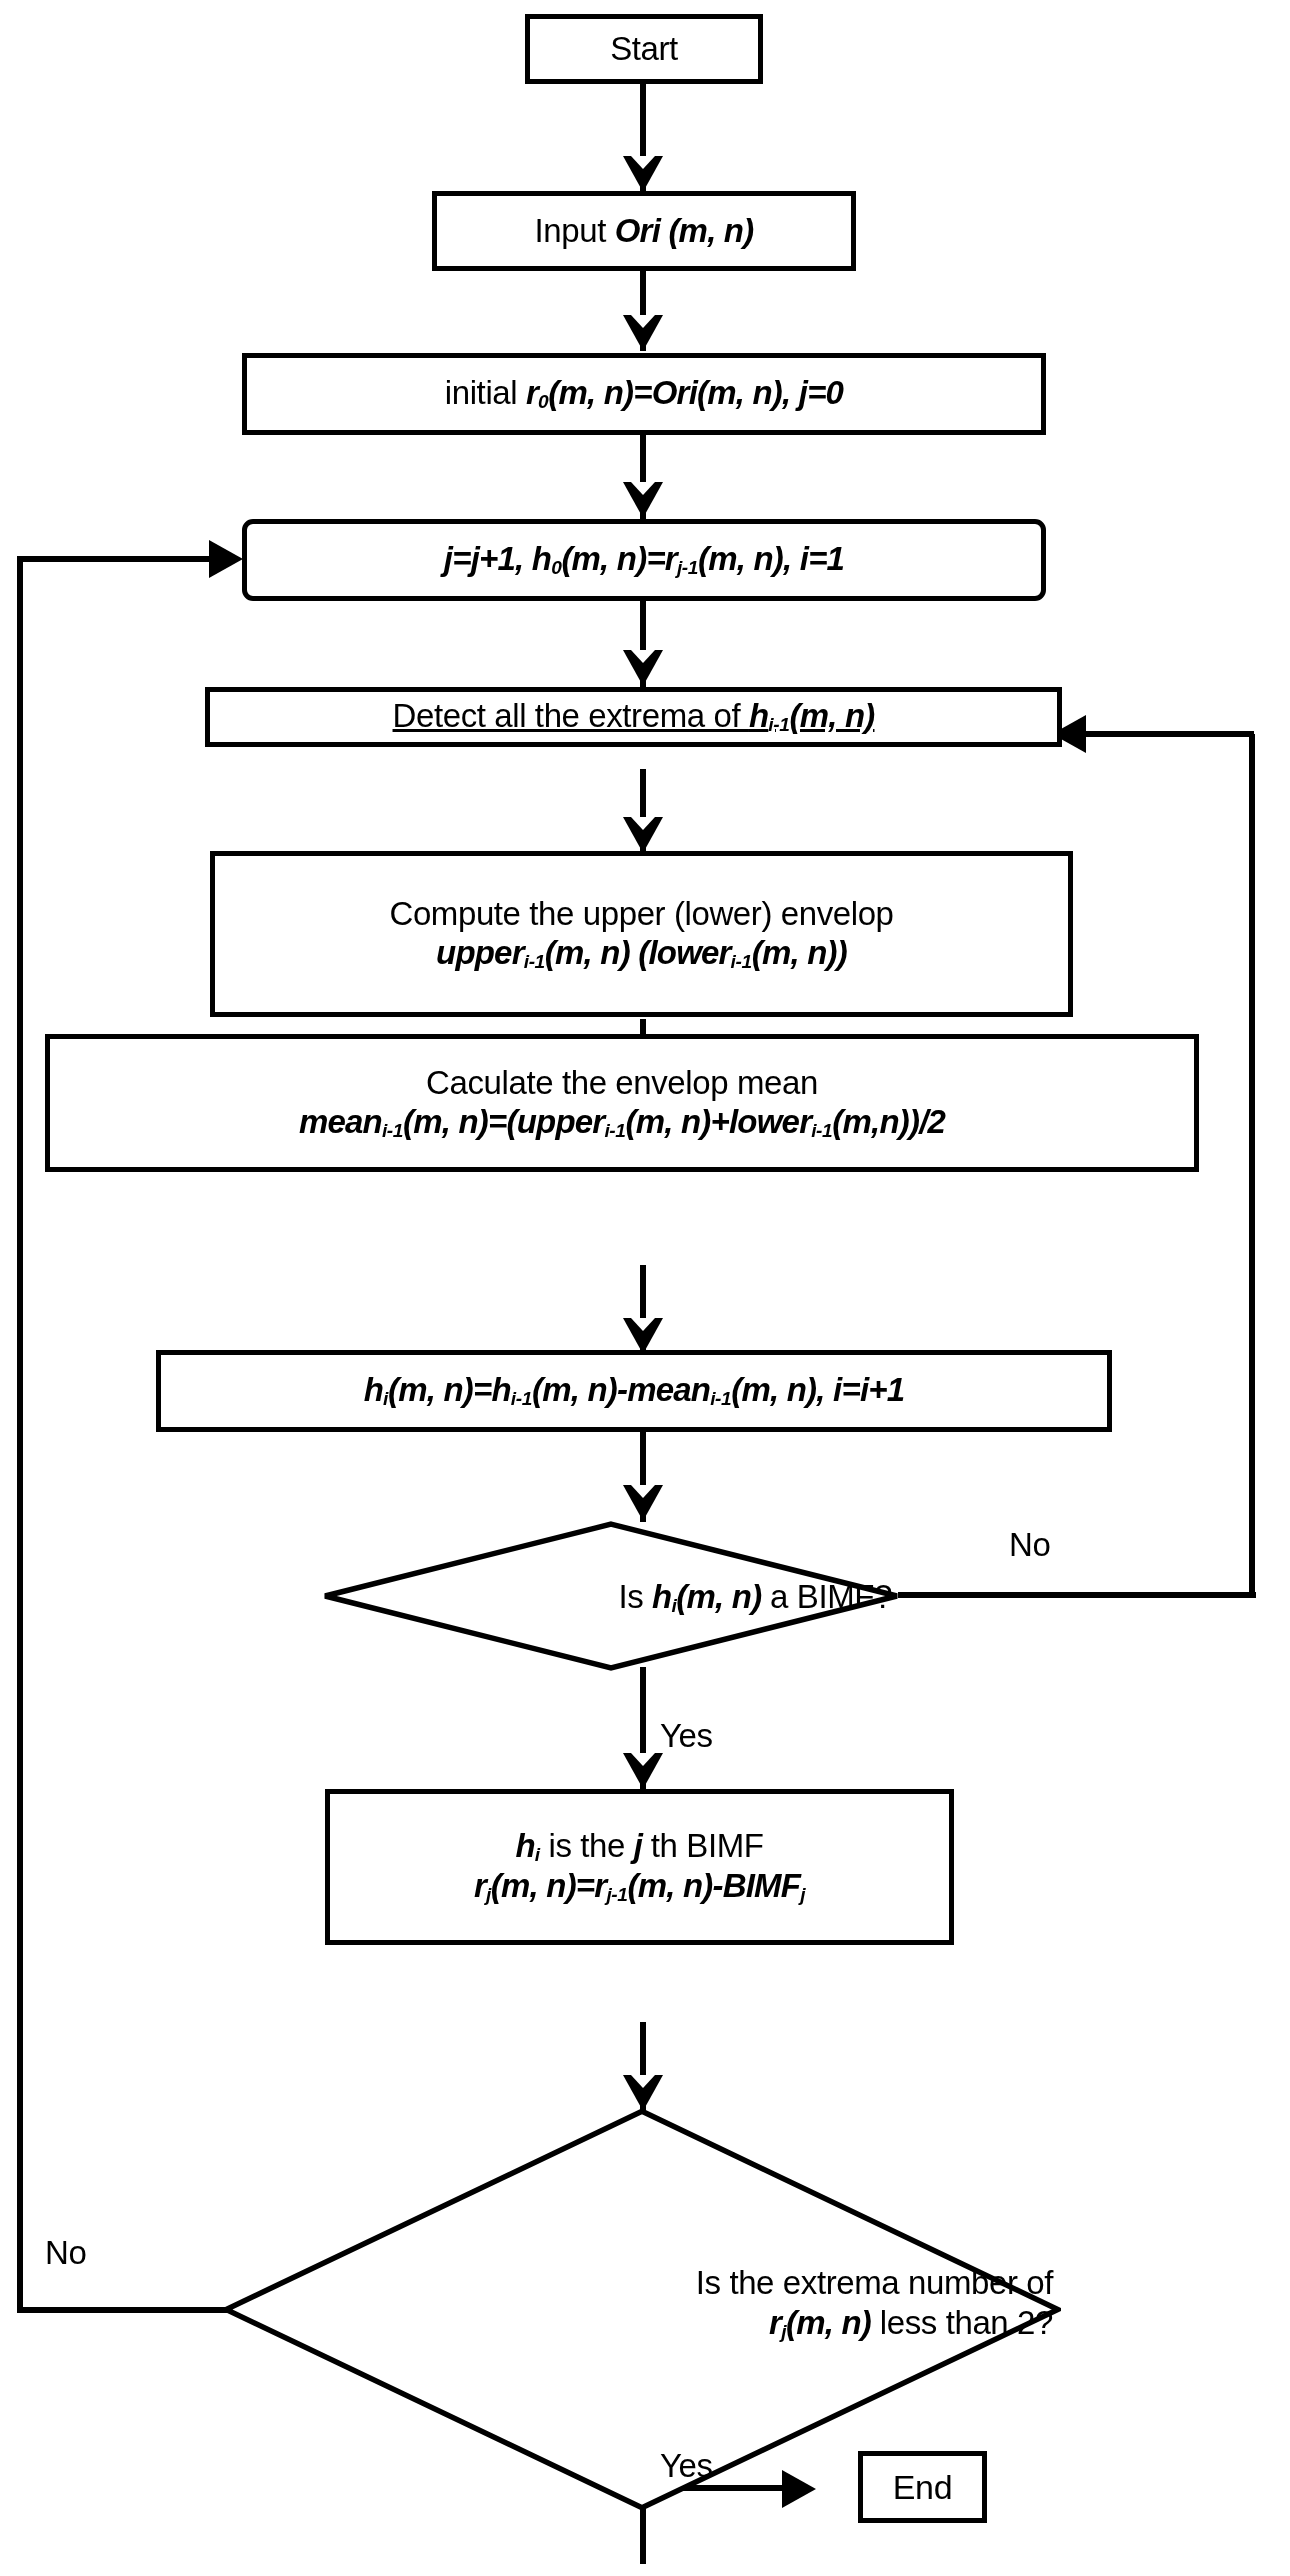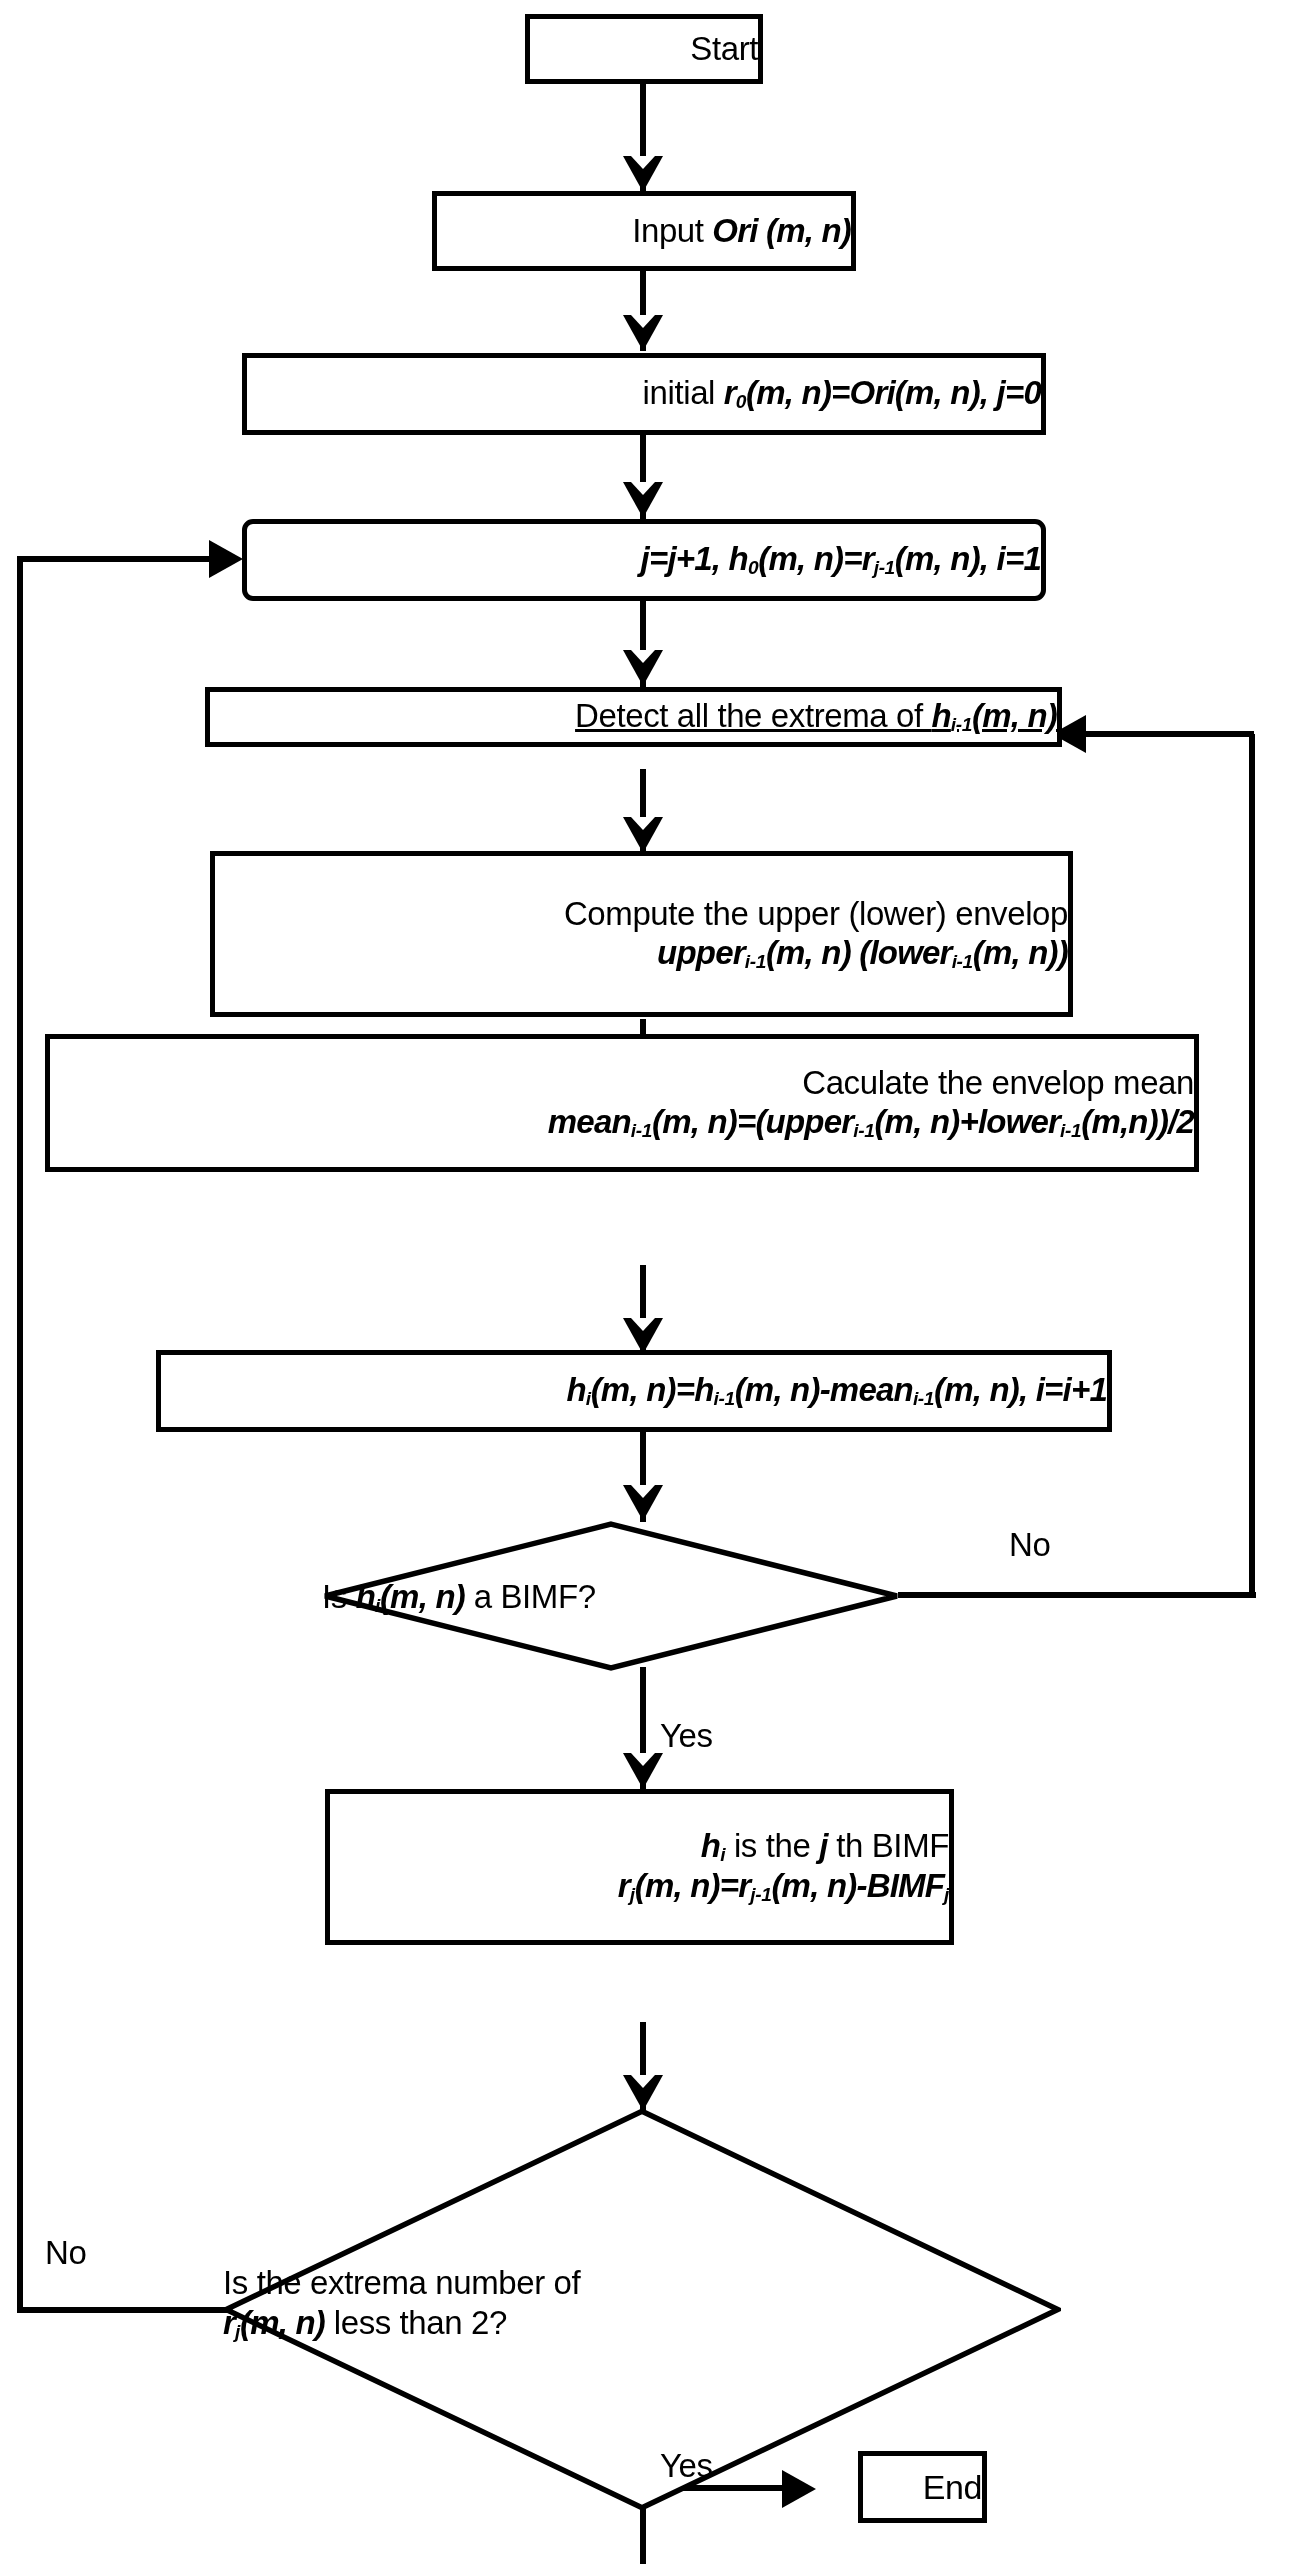--- a/index.html
+++ b/index.html
@@ -25,24 +25,23 @@
     display: flex;
     align-items: center;
     justify-content: center;
     text-align: center;
     line-height: 1.18;
     z-index: 4;
   }
   .node .txt {
     display: block;
     width: 100%;
-    padding: 0 0;
+    padding: 0 18px;
     font-size: 33px;
     letter-spacing: -0.4px;
-    text-align: right;
   }
   .node.small .txt { font-size: 34px; }
 
   
   b.m {
     font-weight: bold;
     font-style: italic;
     letter-spacing: -0.8px;
   }
   sub {
@@ -53,21 +52,21 @@
 
   
   .diamond {
     position: absolute;
     z-index: 4;
   }
   .diamond svg { display: block; }
   .diamond .dlabel {
     position: absolute;
     left: 0; right: 8px;
-    text-align: left;
+    text-align: right;
     font-size: 33px;
     line-height: 1.2;
     letter-spacing: -0.4px;
   }
 
   
   .ln {
     position: absolute;
     background: #000000;
     z-index: 2;

